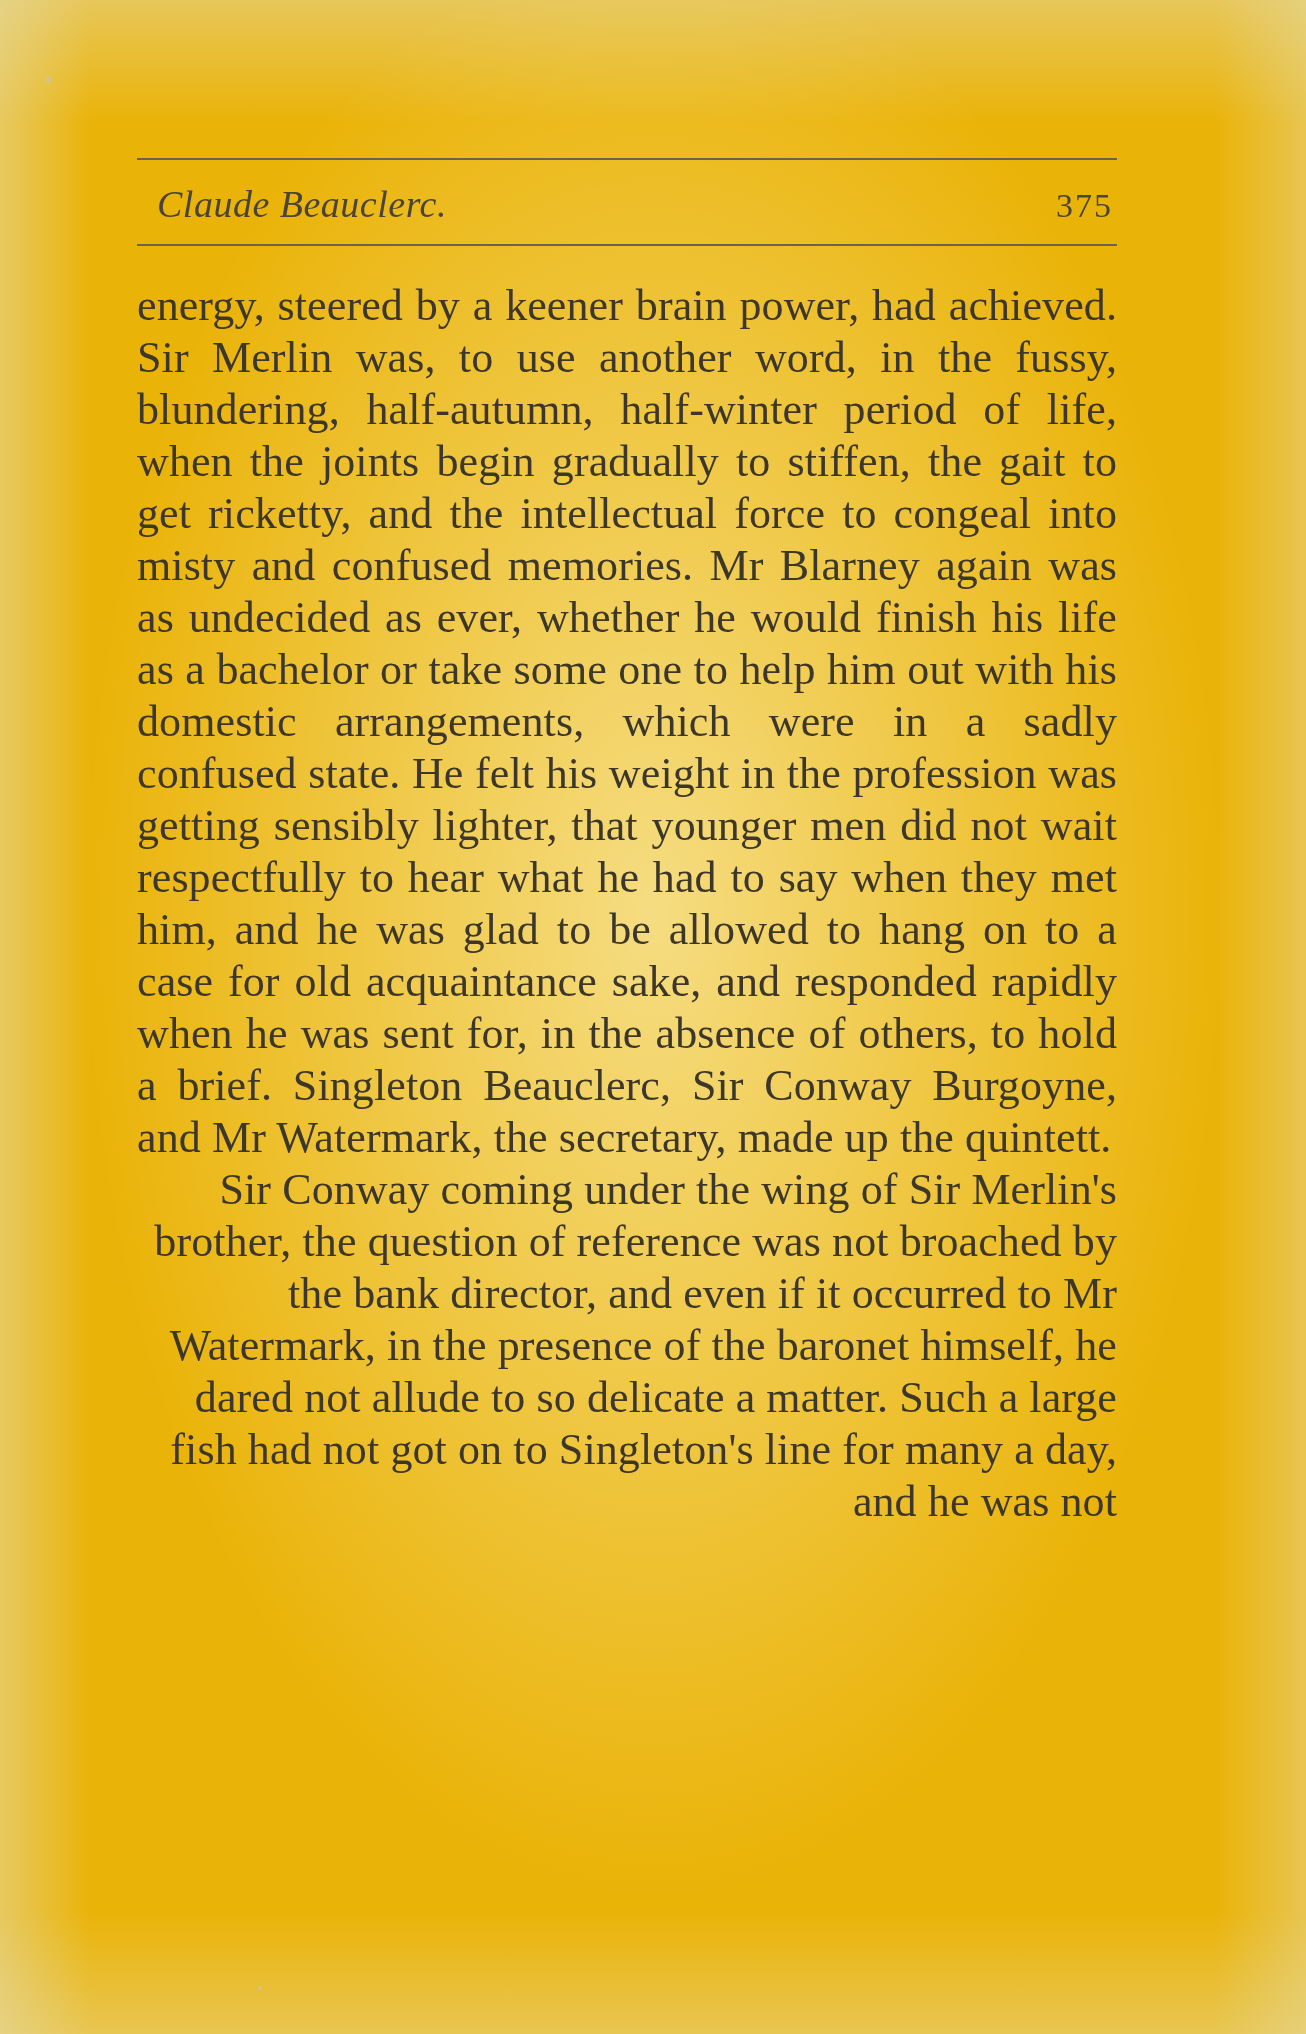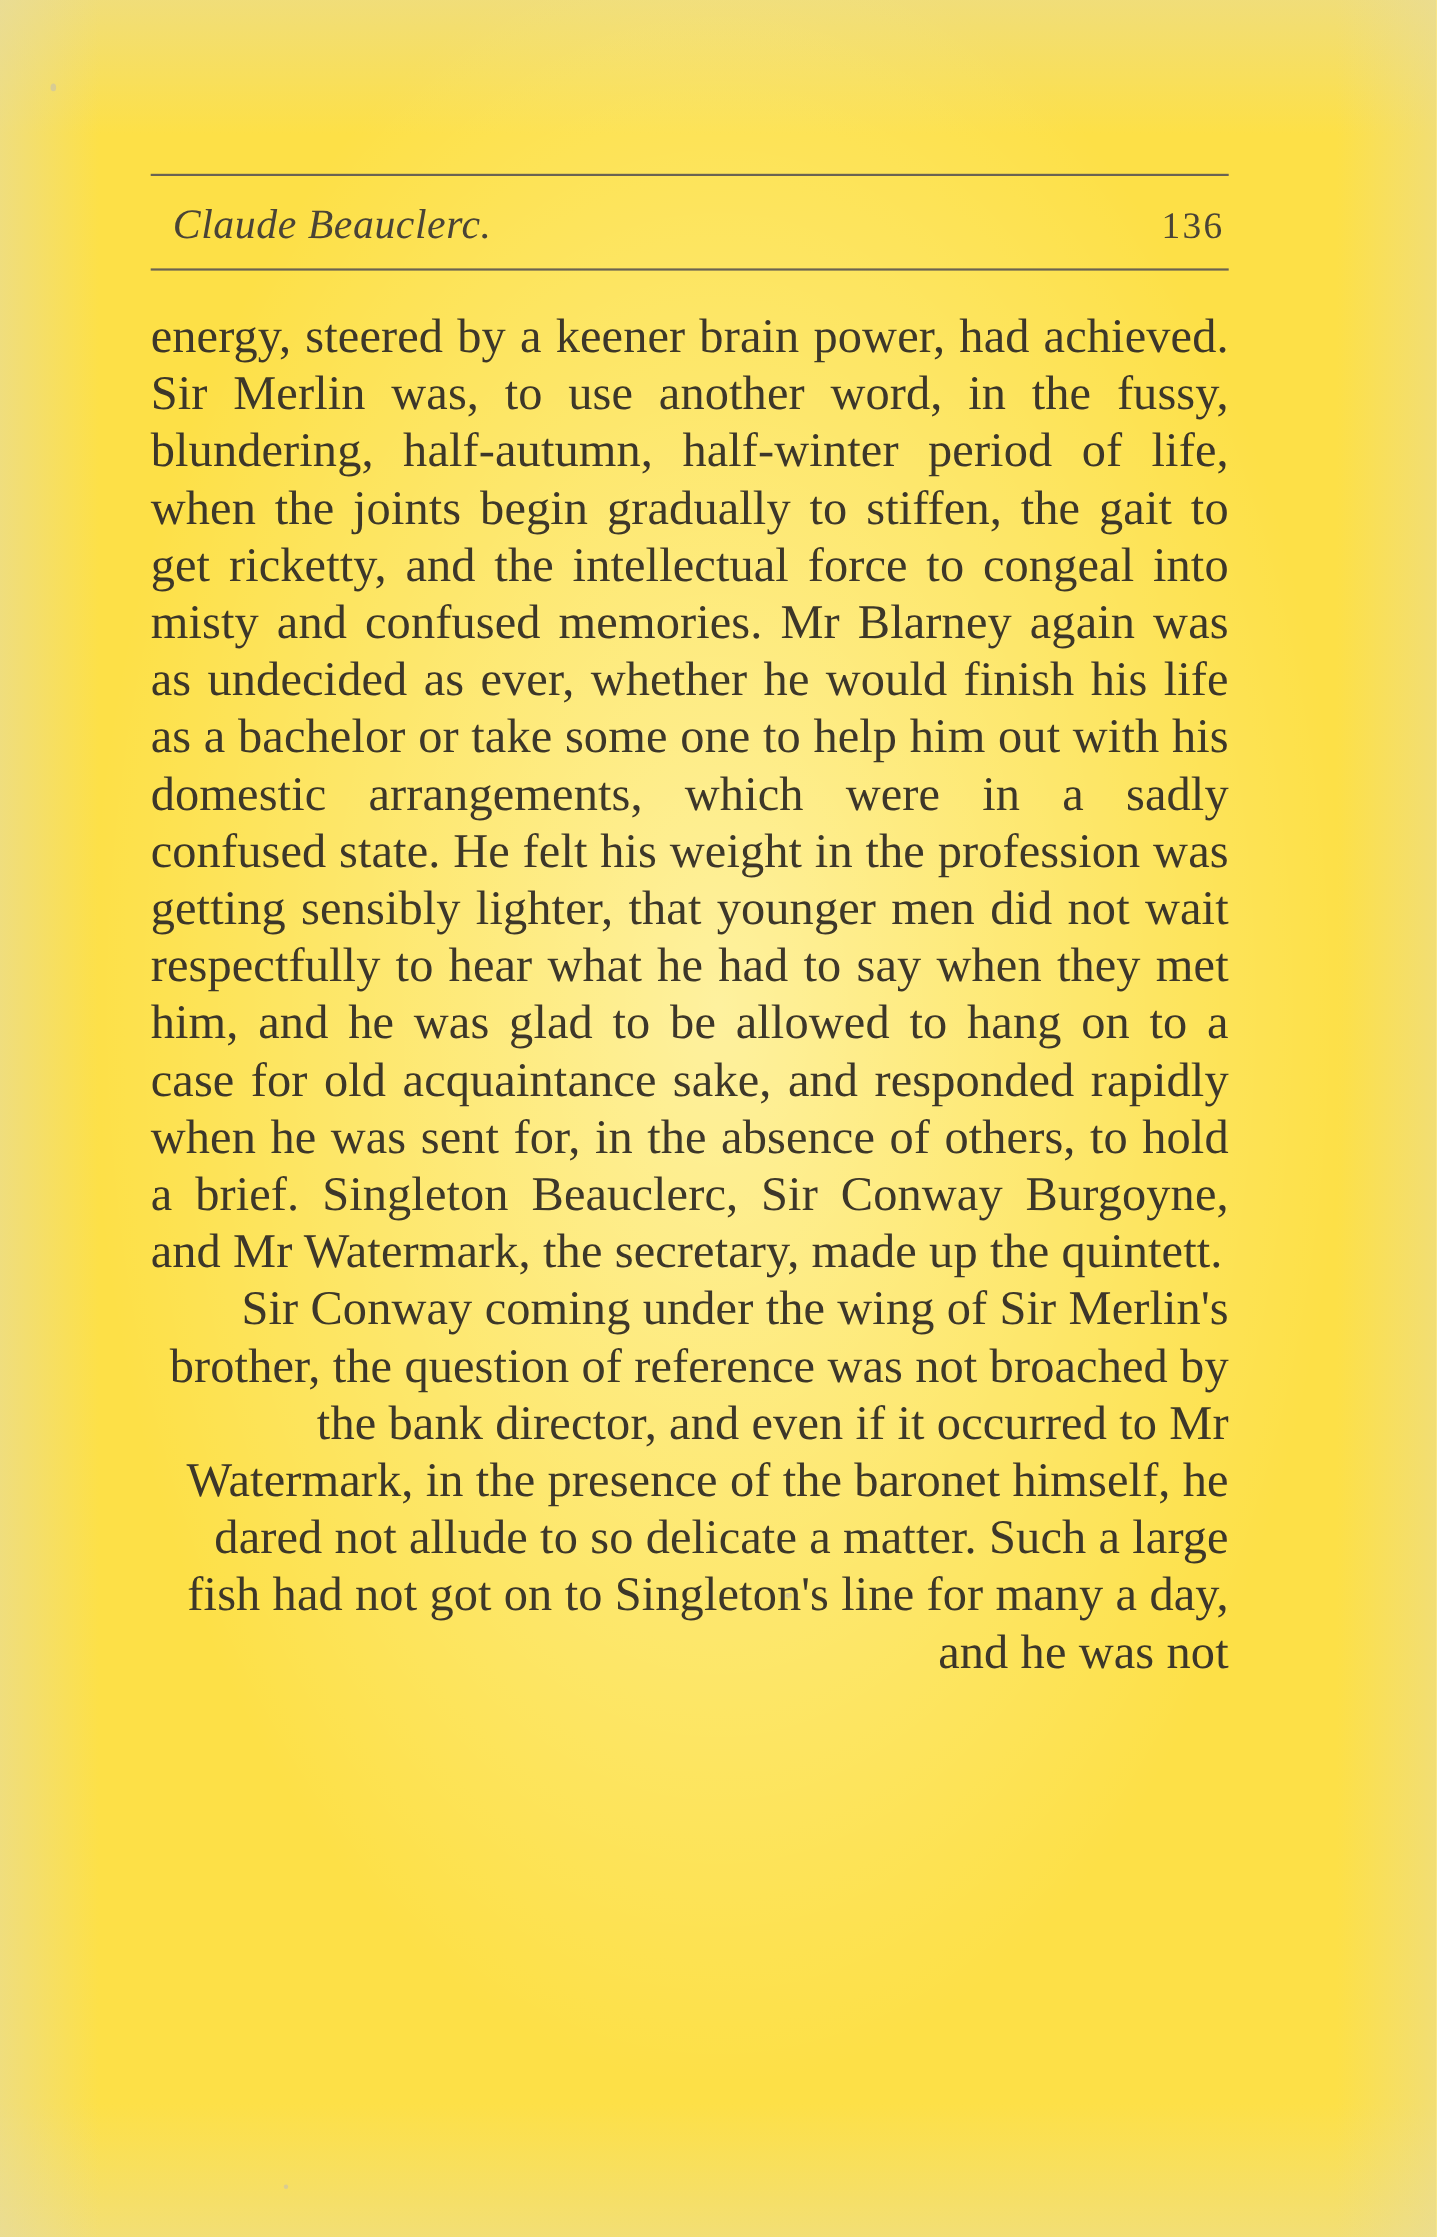--- a/index.html
+++ b/index.html
@@ -12,21 +12,21 @@
     background: #fcfbd8;
     font-family: "Liberation Serif", serif;
     color: #3a3428;
     overflow: hidden;
   }
   .page {
     position: relative;
     width: 1306px;
     height: 2034px;
     box-sizing: border-box;
-    background: #fde047;
+    background: #eab308;
   }
   
   .page::before {
     content: "";
     position: absolute;
     inset: 0;
     background:
       radial-gradient(ellipse at 50% 45%, rgba(255,255,230,0.55) 0%, rgba(250,247,205,0.0) 62%),
       linear-gradient(to right, rgba(228,219,170,0.55) 0%, rgba(255,255,255,0) 7%, rgba(255,255,255,0) 93%, rgba(228,219,170,0.45) 100%),
       linear-gradient(to bottom, rgba(228,219,170,0.50) 0%, rgba(255,255,255,0) 6%, rgba(255,255,255,0) 94%, rgba(230,221,172,0.45) 100%);
@@ -110,21 +110,21 @@
   <span class="speck" style="left:46px; top:76px; width:5px; height:7px;"></span>
   <span class="speck" style="left:714px; top:1448px; width:6px; height:5px;"></span>
   <span class="speck" style="left:258px; top:1986px; width:4px; height:4px;"></span>
 
   <div class="content">
 
     <div class="rule"></div>
 
     <div class="header-row">
       <div class="running-title">Claude Beauclerc.</div>
-      <div class="folio">136</div>
+      <div class="folio">375</div>
     </div>
 
     <div class="rule2"></div>
 
     <div class="body-text jfull">
       <p>energy, steered by a keener brain power, had achieved. Sir Merlin was, to use another word, in the fussy, blundering, half-autumn, half-winter period of life, when the joints begin gradually to stiffen, the gait to get ricketty, and the intellectual force to congeal into misty and confused memories. Mr Blarney again was as undecided as ever, whether he would finish his life as a bachelor or take some one to help him out with his domestic arrangements, which were in a sadly confused state.  He felt his weight in the profession was getting sensibly lighter, that younger men did not wait respectfully to hear what he had to say when they met him, and he was glad to be allowed to hang on to a case for old acquaintance sake, and responded rapidly when he was sent for, in the absence of others, to hold a brief. Singleton Beauclerc, Sir Conway Burgoyne, and Mr Watermark, the secretary, made up the quintett.</p>
       <p class="indent">Sir Conway coming under the wing of Sir Merlin's brother, the question of reference was not broached by the bank director, and even if it occurred to Mr Watermark, in the presence of the baronet himself, he dared not allude to so delicate a matter. Such a large fish had not got on to Singleton's line for many a day, and he was not</p>
     </div>
 
   </div>

